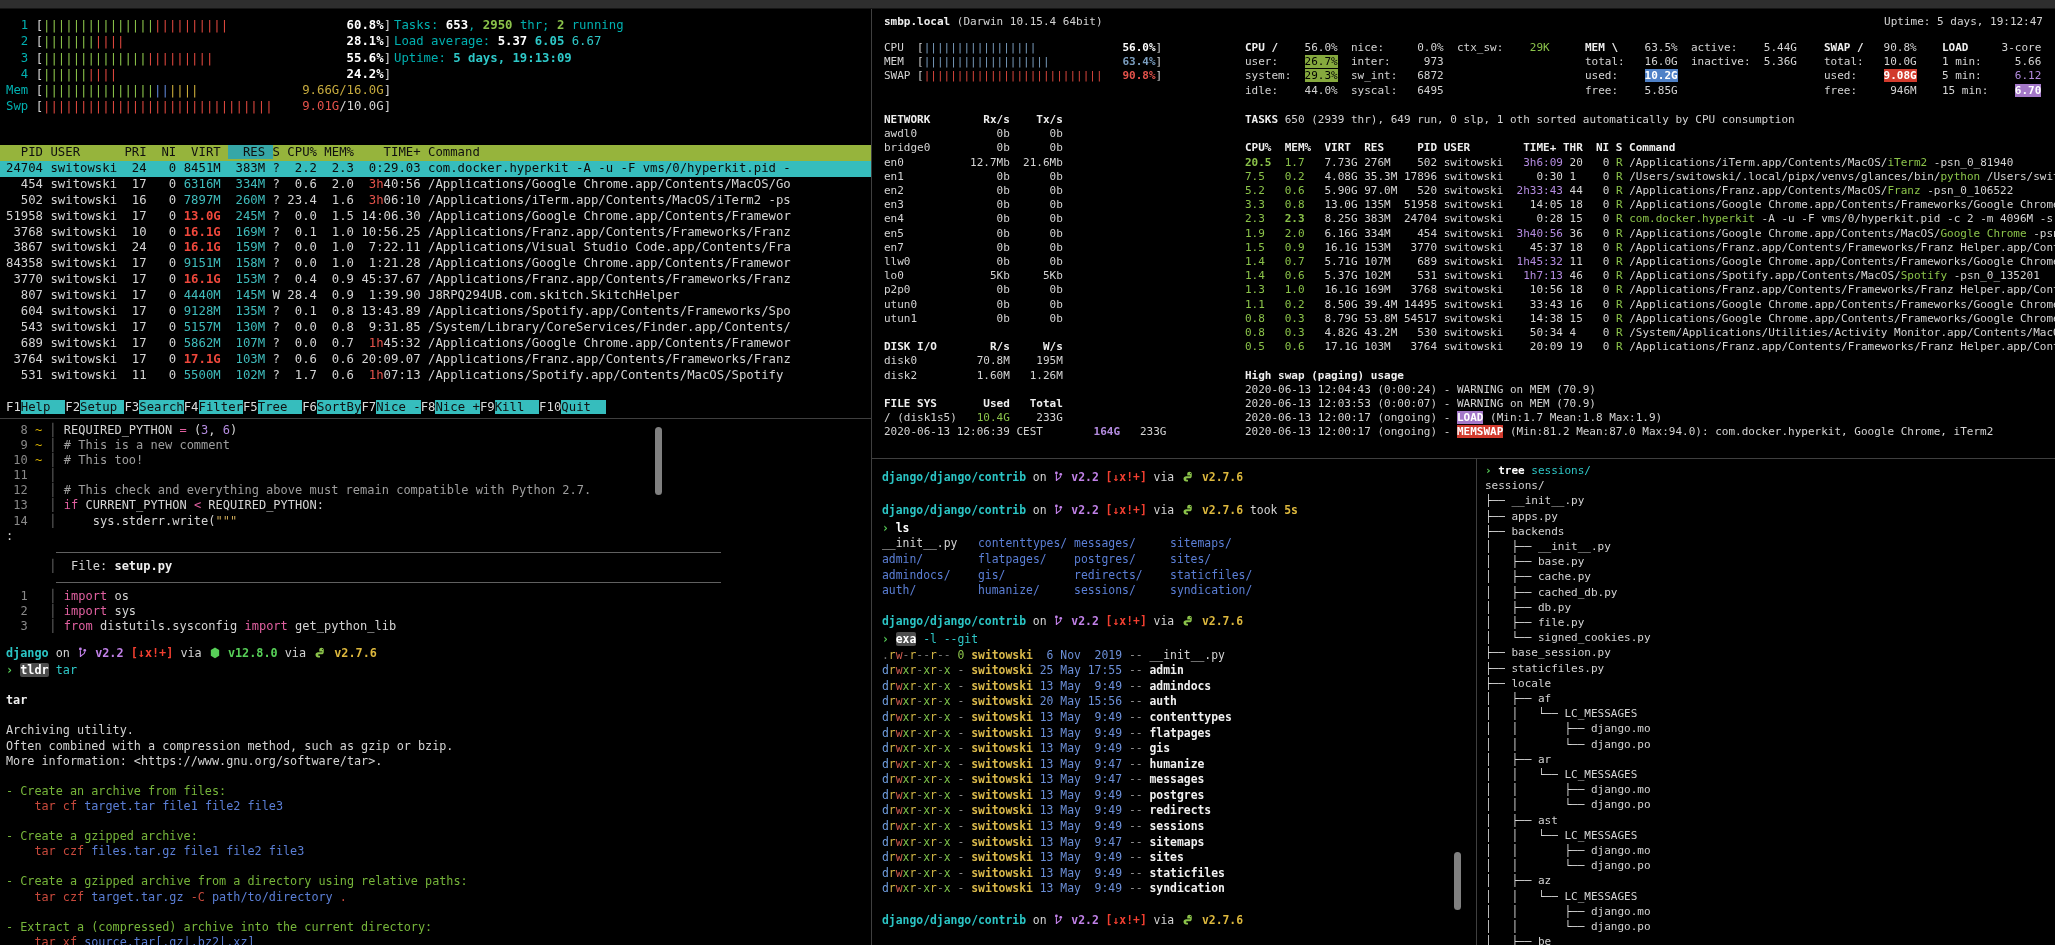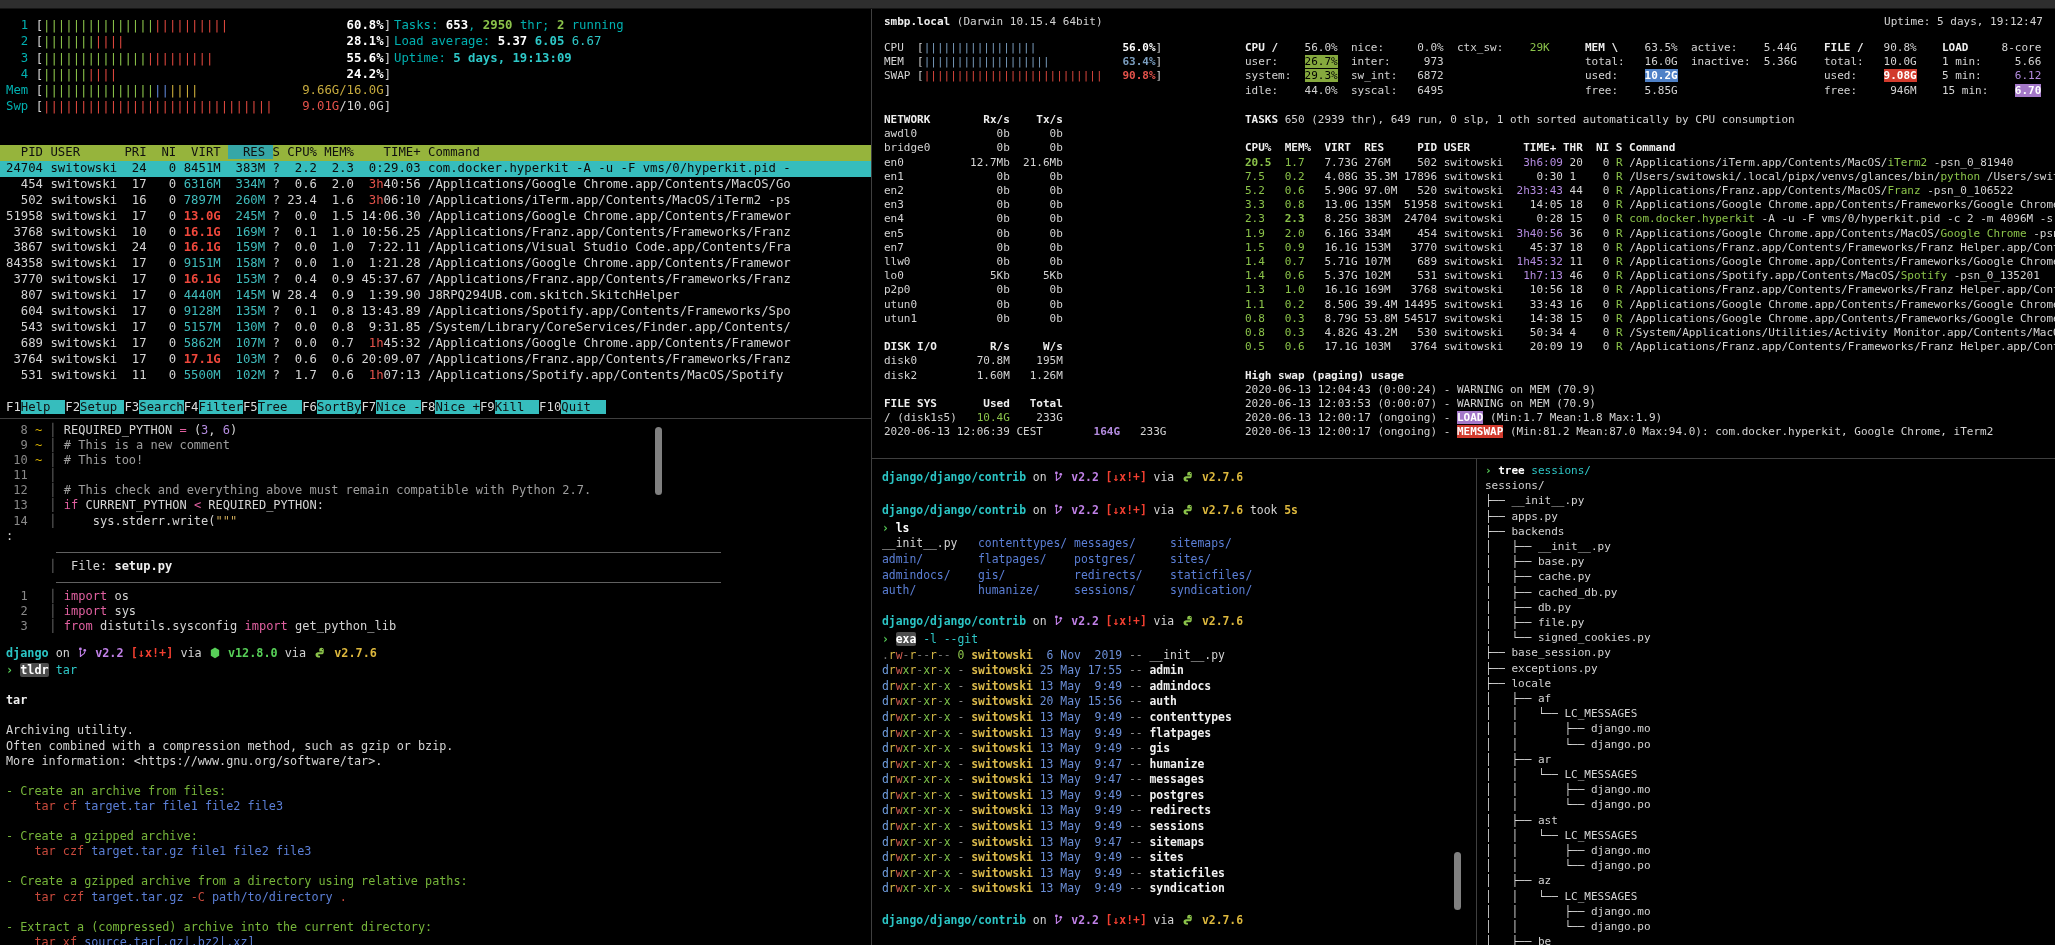--- a/index.html
+++ b/index.html
@@ -178,38 +178,38 @@
         <div class="tl"><span class="b">tar</span></div>
         <div class="tl">&nbsp;</div>
         <div class="tl"><span class="fg">Archiving utility.</span></div>
         <div class="tl"><span class="fg">Often combined with a compression method, such as gzip or bzip.</span></div>
         <div class="tl"><span class="fg">More information: &lt;https://www.gnu.org/software/tar&gt;.</span></div>
         <div class="tl">&nbsp;</div>
         <div class="tl"><span class="tg">- Create an archive from files:</span></div>
         <div class="tl"><span class="tr">    tar cf </span><span class="tb">target.tar file1 file2 file3</span></div>
         <div class="tl">&nbsp;</div>
         <div class="tl"><span class="tg">- Create a gzipped archive:</span></div>
-        <div class="tl"><span class="tr">    tar czf </span><span class="tb">target.tar.gz file1 file2 file3</span></div>
+        <div class="tl"><span class="tr">    tar czf </span><span class="tb">files.tar.gz file1 file2 file3</span></div>
         <div class="tl">&nbsp;</div>
         <div class="tl"><span class="tg">- Create a gzipped archive from a directory using relative paths:</span></div>
         <div class="tl"><span class="tr">    tar czf </span><span class="tb">target.tar.gz </span><span class="tr">-C </span><span class="tb">path/to/directory </span><span class="tr">.</span></div>
         <div class="tl">&nbsp;</div>
         <div class="tl"><span class="tg">- Extract a (compressed) archive into the current directory:</span></div>
         <div class="tl"><span class="tr">    tar xf </span><span class="tb">source.tar[.gz|.bz2|.xz]</span></div>
       </div>
   </div>
 
   <div class="pane" id="glances-pane">
     <div class="g-block" id="g-title"><div class="tl"><span class="b">smbp.local</span><span class="fg"> (Darwin 10.15.4 64bit)</span></div></div>
     <span id="g-uptime">Uptime: 5 days, 19:12:47</span>
     <div class="g-block" id="g-meters"><div class="tl"><span class="fg">CPU  [</span><span class="barb">|||||||||||||||||</span><span class="fg">             </span><span class="wb">56.0%</span><span class="fg">]</span></div><div class="tl"><span class="fg">MEM  [</span><span class="barb">|||||||||||||||||||</span><span class="fg">           </span><span class="blb">63.4%</span><span class="fg">]</span></div><div class="tl"><span class="fg">SWAP [</span><span class="barr">|||||||||||||||||||||||||||</span><span class="fg">   </span><span class="rdb">90.8%</span><span class="fg">]</span></div></div>
     <div class="g-block" id="g-cpu"><div class="tl"><span class="b">CPU /</span><span class="fg">    56.0%  nice:     0.0%  ctx_sw:    </span><span class="green">29K</span></div><div class="tl"><span class="fg">user:    </span><span class="hlg">26.7%</span><span class="fg">  inter:     973</span></div><div class="tl"><span class="fg">system:  </span><span class="hlg">29.3%</span><span class="fg">  sw_int:   6872</span></div><div class="tl"><span class="fg">idle:    44.0%  syscal:   6495</span></div></div>
     <div class="g-block" id="g-mem"><div class="tl"><span class="b">MEM \</span><span class="fg">    63.5%  active:    5.44G</span></div><div class="tl"><span class="fg">total:   16.0G  inactive:  5.36G</span></div><div class="tl"><span class="fg">used:    </span><span class="hlb">10.2G</span></div><div class="tl"><span class="fg">free:    5.85G</span></div></div>
-    <div class="g-block" id="g-swap"><div class="tl"><span class="b">FILE /</span><span class="fg">   90.8%</span></div><div class="tl"><span class="fg">total:   10.0G</span></div><div class="tl"><span class="fg">used:    </span><span class="hlr">9.08G</span></div><div class="tl"><span class="fg">free:     946M</span></div></div>
-    <div class="g-block" id="g-load"><div class="tl"><span class="b">LOAD</span><span class="fg">     8-core</span></div><div class="tl"><span class="fg">1 min:     5.66</span></div><div class="tl"><span class="fg">5 min:     </span><span class="mag">6.12</span></div><div class="tl"><span class="fg">15 min:    </span><span class="hlp">6.70</span></div></div>
+    <div class="g-block" id="g-swap"><div class="tl"><span class="b">SWAP /</span><span class="fg">   90.8%</span></div><div class="tl"><span class="fg">total:   10.0G</span></div><div class="tl"><span class="fg">used:    </span><span class="hlr">9.08G</span></div><div class="tl"><span class="fg">free:     946M</span></div></div>
+    <div class="g-block" id="g-load"><div class="tl"><span class="b">LOAD</span><span class="fg">     3-core</span></div><div class="tl"><span class="fg">1 min:     5.66</span></div><div class="tl"><span class="fg">5 min:     </span><span class="mag">6.12</span></div><div class="tl"><span class="fg">15 min:    </span><span class="hlp">6.70</span></div></div>
     <div class="g-block" id="g-sidebar"><div class="tl"><span class="b">NETWORK        Rx/s    Tx/s</span></div><div class="tl"><span class="fg">awdl0            0b      0b</span></div><div class="tl"><span class="fg">bridge0          0b      0b</span></div><div class="tl"><span class="fg">en0          12.7Mb  21.6Mb</span></div><div class="tl"><span class="fg">en1              0b      0b</span></div><div class="tl"><span class="fg">en2              0b      0b</span></div><div class="tl"><span class="fg">en3              0b      0b</span></div><div class="tl"><span class="fg">en4              0b      0b</span></div><div class="tl"><span class="fg">en5              0b      0b</span></div><div class="tl"><span class="fg">en7              0b      0b</span></div><div class="tl"><span class="fg">llw0             0b      0b</span></div><div class="tl"><span class="fg">lo0             5Kb     5Kb</span></div><div class="tl"><span class="fg">p2p0             0b      0b</span></div><div class="tl"><span class="fg">utun0            0b      0b</span></div><div class="tl"><span class="fg">utun1            0b      0b</span></div><div class="tl">&nbsp;</div><div class="tl"><span class="b">DISK I/O        R/s     W/s</span></div><div class="tl"><span class="fg">disk0         70.8M    195M</span></div><div class="tl"><span class="fg">disk2         1.60M   1.26M</span></div><div class="tl">&nbsp;</div><div class="tl"><span class="b">FILE SYS       Used   Total</span></div><div class="tl"><span class="fg">/ (disk1s5)   </span><span class="green">10.4G</span><span class="fg">    233G</span></div><div class="tl"><span class="fg">2020-06-13 12:06:39 CEST </span><span class="magb">164G</span><span class="fg">   233G</span></div></div>
     <div class="g-block" id="g-tasks"><div class="tl"><span class="b">TASKS</span><span class="fg"> 650 (2939 thr), 649 run, 0 slp, 1 oth sorted automatically by CPU consumption</span></div><div class="tl">&nbsp;</div><div class="tl"><span class="b">CPU%  MEM%  VIRT  RES     PID USER        TIME+ THR  NI S Command</span></div><div class="tl"><span class="greenb">20.5  </span><span class="green">1.7   </span><span class="fg">7.73G 276M    502 switowski </span><span class="mag">  3h6:09</span><span class="fg"> 20   0 </span><span class="green">R</span><span class="fg"> /Applications/iTerm.app/Contents/MacOS/</span><span class="green">iTerm2</span><span class="fg"> -psn_0_81940</span></div><div class="tl"><span class="green">7.5   </span><span class="green">0.2   </span><span class="fg">4.08G 35.3M 17896 switowski </span><span class="fg">    0:30</span><span class="fg"> 1    0 </span><span class="green">R</span><span class="fg"> /Users/switowski/.local/pipx/venvs/glances/bin/</span><span class="green">python</span><span class="fg"> /Users/swito</span></div><div class="tl"><span class="green">5.2   </span><span class="green">0.6   </span><span class="fg">5.90G 97.0M   520 switowski </span><span class="mag"> 2h33:43</span><span class="fg"> 44   0 </span><span class="green">R</span><span class="fg"> /Applications/Franz.app/Contents/MacOS/</span><span class="green">Franz</span><span class="fg"> -psn_0_106522</span></div><div class="tl"><span class="green">3.3   </span><span class="green">0.8   </span><span class="fg">13.0G 135M  51958 switowski </span><span class="fg">   14:05</span><span class="fg"> 18   0 </span><span class="green">R</span><span class="fg"> /Applications/Google Chrome.app/Contents/Frameworks/Google Chrome</span></div><div class="tl"><span class="green">2.3   </span><span class="greenb">2.3   </span><span class="fg">8.25G 383M  24704 switowski </span><span class="fg">    0:28</span><span class="fg"> 15   0 </span><span class="green">R</span><span class="fg"> </span><span class="green">com.docker.hyperkit</span><span class="fg"> -A -u -F vms/0/hyperkit.pid -c 2 -m 4096M -s 0</span></div><div class="tl"><span class="green">1.9   </span><span class="green">2.0   </span><span class="fg">6.16G 334M    454 switowski </span><span class="mag"> 3h40:56</span><span class="fg"> 36   0 </span><span class="green">R</span><span class="fg"> /Applications/Google Chrome.app/Contents/MacOS/</span><span class="green">Google Chrome</span><span class="fg"> -psn_</span></div><div class="tl"><span class="green">1.5   </span><span class="green">0.9   </span><span class="fg">16.1G 153M   3770 switowski </span><span class="fg">   45:37</span><span class="fg"> 18   0 </span><span class="green">R</span><span class="fg"> /Applications/Franz.app/Contents/Frameworks/Franz Helper.app/Conte</span></div><div class="tl"><span class="green">1.4   </span><span class="green">0.7   </span><span class="fg">5.71G 107M    689 switowski </span><span class="mag"> 1h45:32</span><span class="fg"> 11   0 </span><span class="green">R</span><span class="fg"> /Applications/Google Chrome.app/Contents/Frameworks/Google Chrome</span></div><div class="tl"><span class="green">1.4   </span><span class="green">0.6   </span><span class="fg">5.37G 102M    531 switowski </span><span class="mag">  1h7:13</span><span class="fg"> 46   0 </span><span class="green">R</span><span class="fg"> /Applications/Spotify.app/Contents/MacOS/</span><span class="green">Spotify</span><span class="fg"> -psn_0_135201</span></div><div class="tl"><span class="green">1.3   </span><span class="green">1.0   </span><span class="fg">16.1G 169M   3768 switowski </span><span class="fg">   10:56</span><span class="fg"> 18   0 </span><span class="green">R</span><span class="fg"> /Applications/Franz.app/Contents/Frameworks/Franz Helper.app/Conte</span></div><div class="tl"><span class="green">1.1   </span><span class="green">0.2   </span><span class="fg">8.50G 39.4M 14495 switowski </span><span class="fg">   33:43</span><span class="fg"> 16   0 </span><span class="green">R</span><span class="fg"> /Applications/Google Chrome.app/Contents/Frameworks/Google Chrome</span></div><div class="tl"><span class="green">0.8   </span><span class="green">0.3   </span><span class="fg">8.79G 53.8M 54517 switowski </span><span class="fg">   14:38</span><span class="fg"> 15   0 </span><span class="green">R</span><span class="fg"> /Applications/Google Chrome.app/Contents/Frameworks/Google Chrome</span></div><div class="tl"><span class="green">0.8   </span><span class="green">0.3   </span><span class="fg">4.82G 43.2M   530 switowski </span><span class="fg">   50:34</span><span class="fg"> 4    0 </span><span class="green">R</span><span class="fg"> /System/Applications/Utilities/Activity Monitor.app/Contents/MacOS</span></div><div class="tl"><span class="green">0.5   </span><span class="green">0.6   </span><span class="fg">17.1G 103M   3764 switowski </span><span class="fg">   20:09</span><span class="fg"> 19   0 </span><span class="green">R</span><span class="fg"> /Applications/Franz.app/Contents/Frameworks/Franz Helper.app/Conte</span></div><div class="tl">&nbsp;</div><div class="tl"><span class="b">High swap (paging) usage</span></div><div class="tl"><span class="fg">2020-06-13 12:04:43 (0:00:24) - WARNING on MEM (70.9)</span></div><div class="tl"><span class="fg">2020-06-13 12:03:53 (0:00:07) - WARNING on MEM (70.9)</span></div><div class="tl"><span class="fg">2020-06-13 12:00:17 (ongoing) - </span><span class="hlp">LOAD</span><span class="fg"> (Min:1.7 Mean:1.8 Max:1.9)</span></div><div class="tl"><span class="fg">2020-06-13 12:00:17 (ongoing) - </span><span class="hlr">MEMSWAP</span><span class="fg"> (Min:81.2 Mean:87.0 Max:94.0): com.docker.hyperkit, Google Chrome, iTerm2</span></div></div>
   </div>
 
   <div class="pane" id="django-pane">
     <div id="django-lines">
         <div class="tl"><span class="pc">django/django/contrib</span><span class="fg"> on </span><span class="gicon ppl"><svg viewBox="0 0 12 16" width="9" height="13">
               <circle cx="3.2" cy="3.2" r="1.9" fill="currentColor"></circle>
               <circle cx="9" cy="5.2" r="1.9" fill="currentColor"></circle>
               <path d="M3.2 5v9M9 7.2c0 4.3-5.8 3-5.8 6.8" fill="none" stroke="currentColor" stroke-width="1.5"></path>
@@ -278,21 +278,21 @@
         <div class="tl"><span class="fg">├── apps.py</span></div>
         <div class="tl"><span class="fg">├── backends</span></div>
         <div class="tl"><span class="fg">│   ├── __init__.py</span></div>
         <div class="tl"><span class="fg">│   ├── base.py</span></div>
         <div class="tl"><span class="fg">│   ├── cache.py</span></div>
         <div class="tl"><span class="fg">│   ├── cached_db.py</span></div>
         <div class="tl"><span class="fg">│   ├── db.py</span></div>
         <div class="tl"><span class="fg">│   ├── file.py</span></div>
         <div class="tl"><span class="fg">│   └── signed_cookies.py</span></div>
         <div class="tl"><span class="fg">├── base_session.py</span></div>
-        <div class="tl"><span class="fg">├── exceptions.py</span></div>
+        <div class="tl"><span class="fg">├── staticfiles.py</span></div>
         <div class="tl"><span class="fg">├── locale</span></div>
         <div class="tl"><span class="fg">│   ├── af</span></div>
         <div class="tl"><span class="fg">│   │   └── LC_MESSAGES</span></div>
         <div class="tl"><span class="fg">│   │       ├── django.mo</span></div>
         <div class="tl"><span class="fg">│   │       └── django.po</span></div>
         <div class="tl"><span class="fg">│   ├── ar</span></div>
         <div class="tl"><span class="fg">│   │   └── LC_MESSAGES</span></div>
         <div class="tl"><span class="fg">│   │       ├── django.mo</span></div>
         <div class="tl"><span class="fg">│   │       └── django.po</span></div>
         <div class="tl"><span class="fg">│   ├── ast</span></div>

